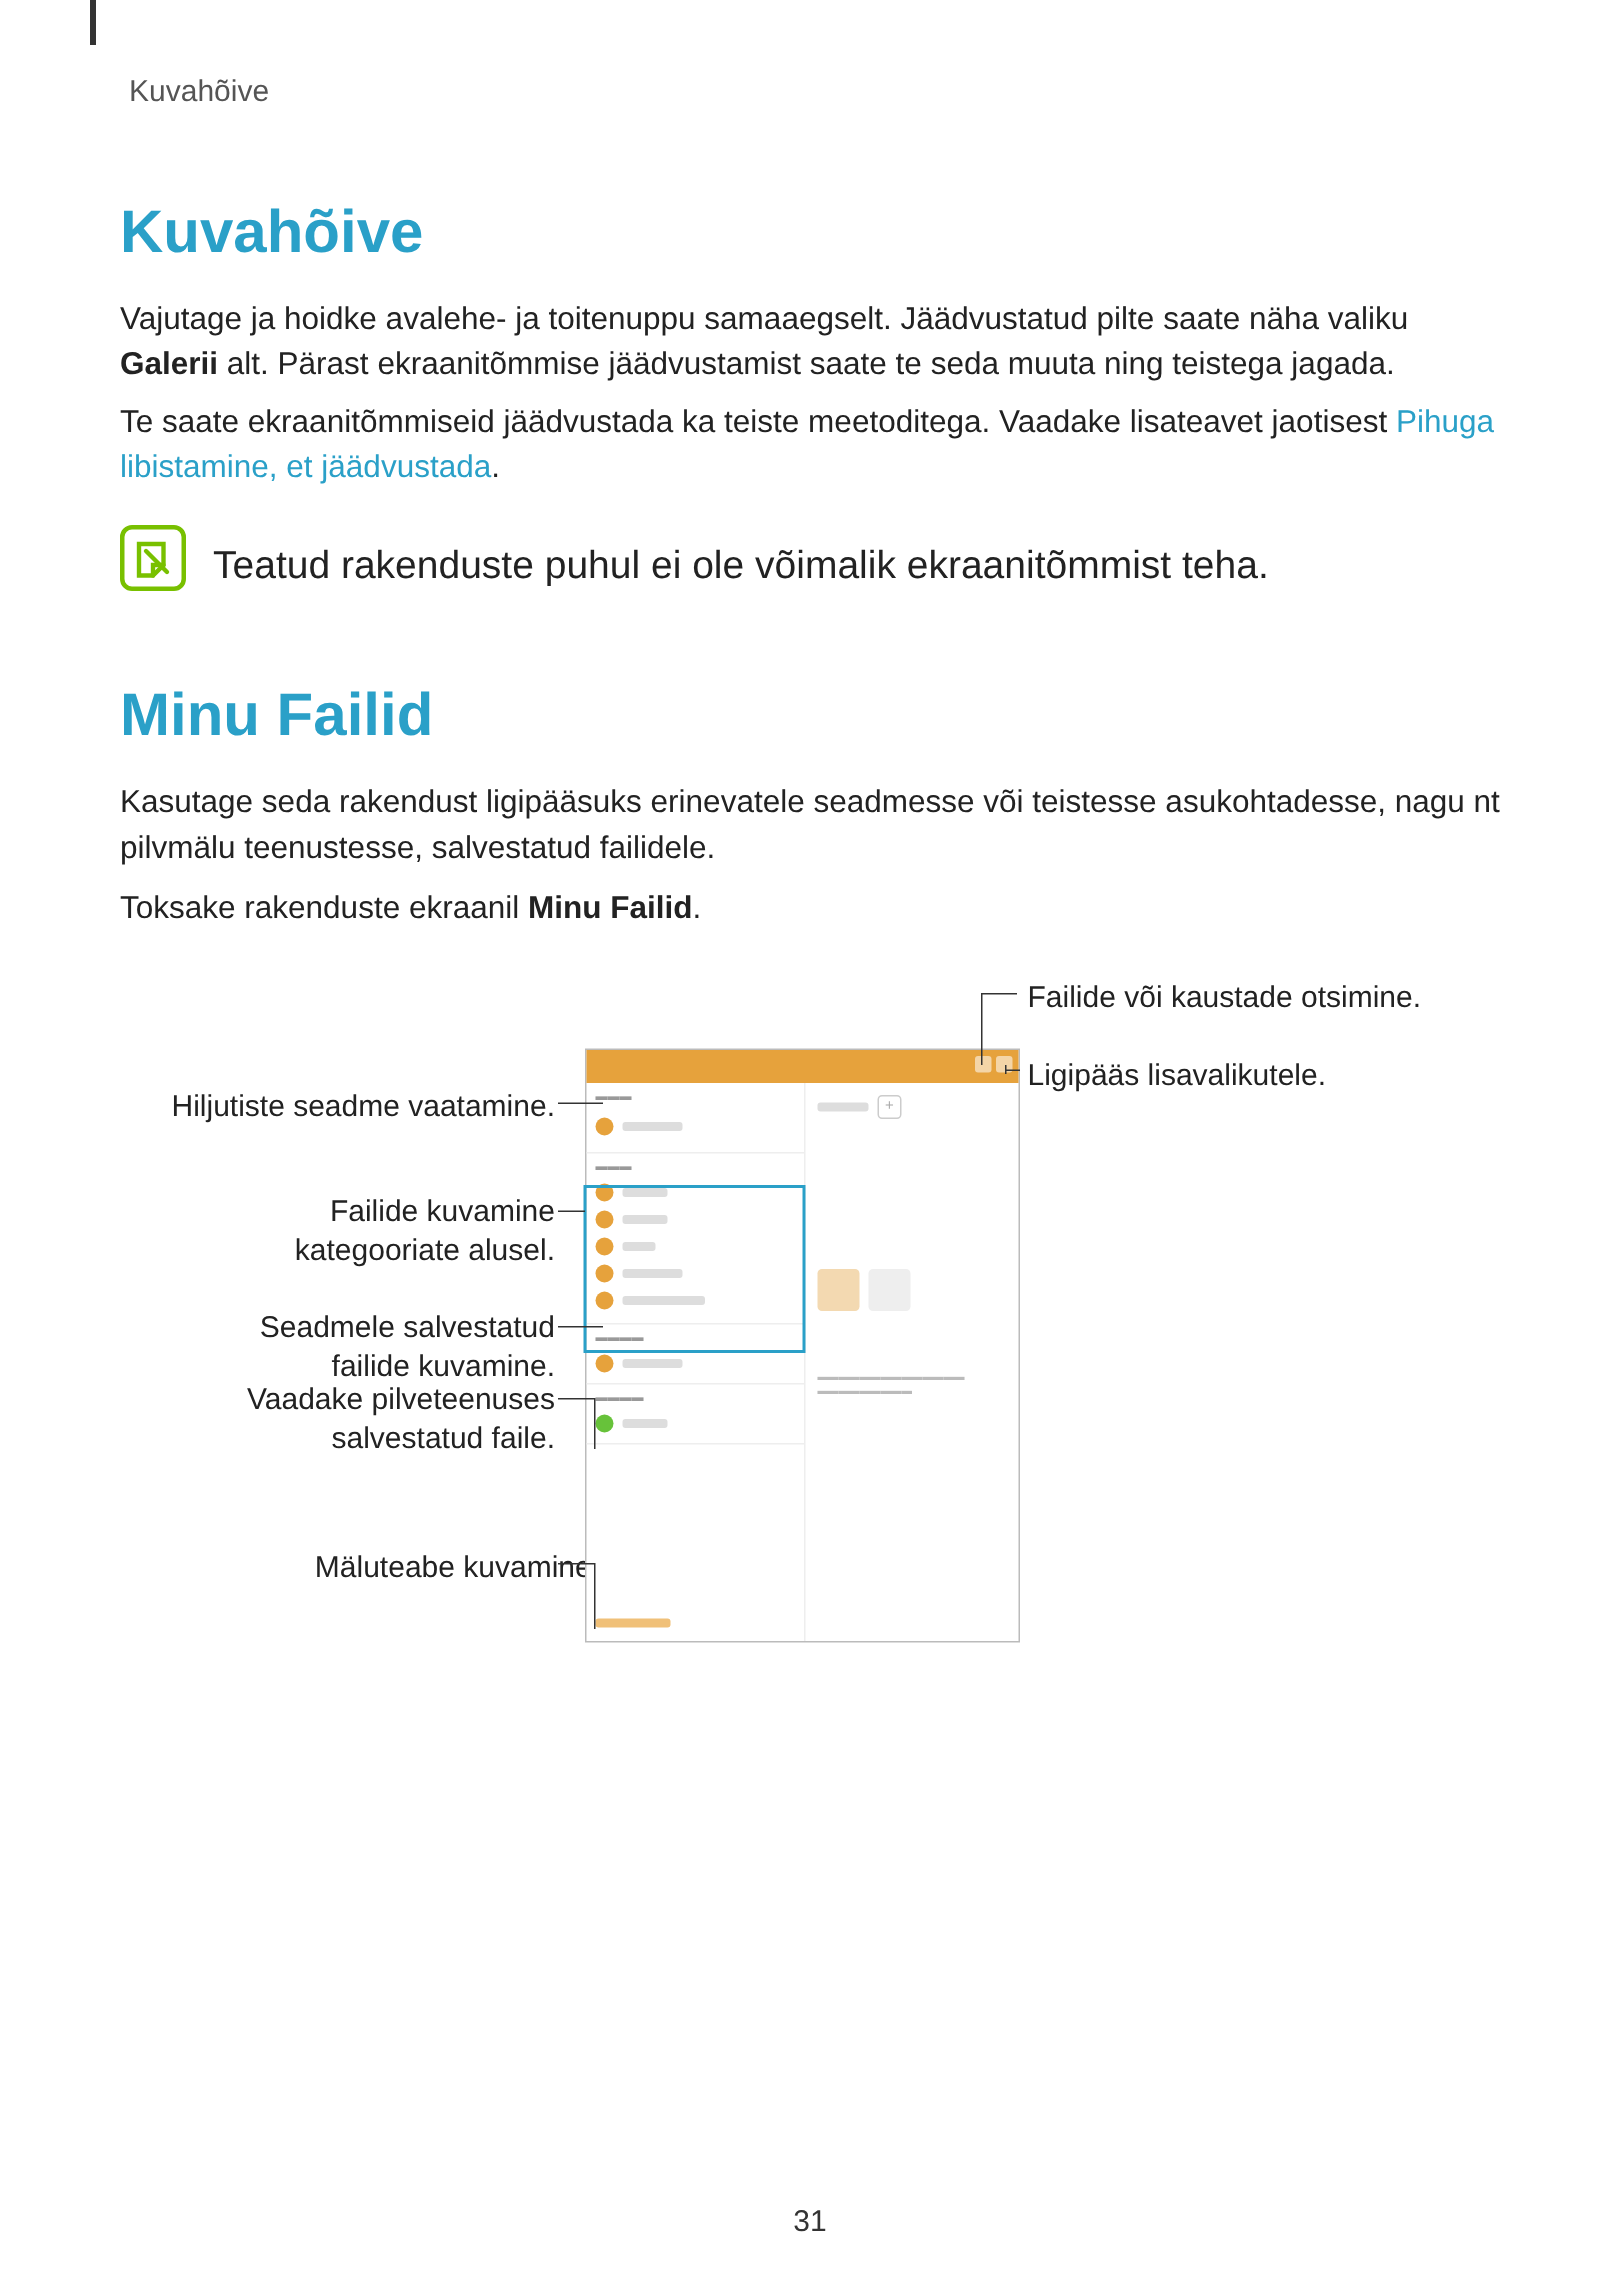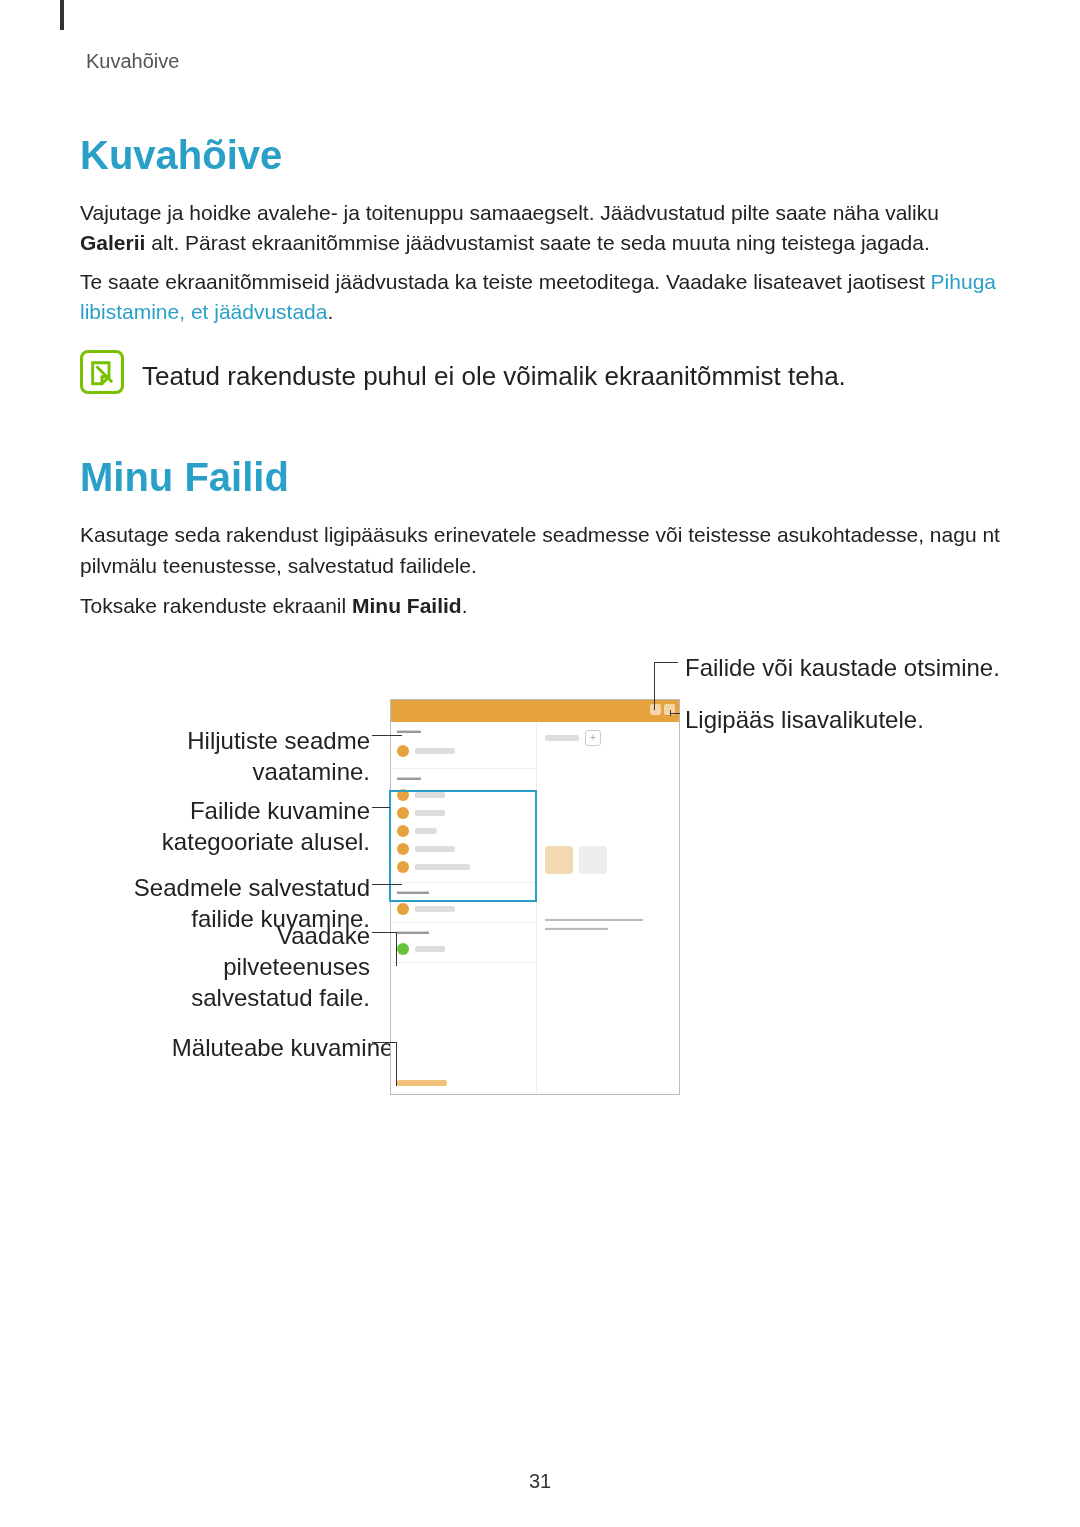--- a/index.html
+++ b/index.html
@@ -69,21 +69,21 @@
 
   
   .diagram-wrap {
     position: relative;
     width: 920px;
     height: 460px;
     margin-top: 30px;
   }
   .callout {
     position: absolute;
-    font-size: 24px;
+    font-size: 20px;
     color: #222;
     line-height: 1.3;
   }
   .callout.right-side { text-align: left; }
   .callout.left-side { text-align: right; }
 
   
   .device {
     position: absolute;
     left: 310px;

